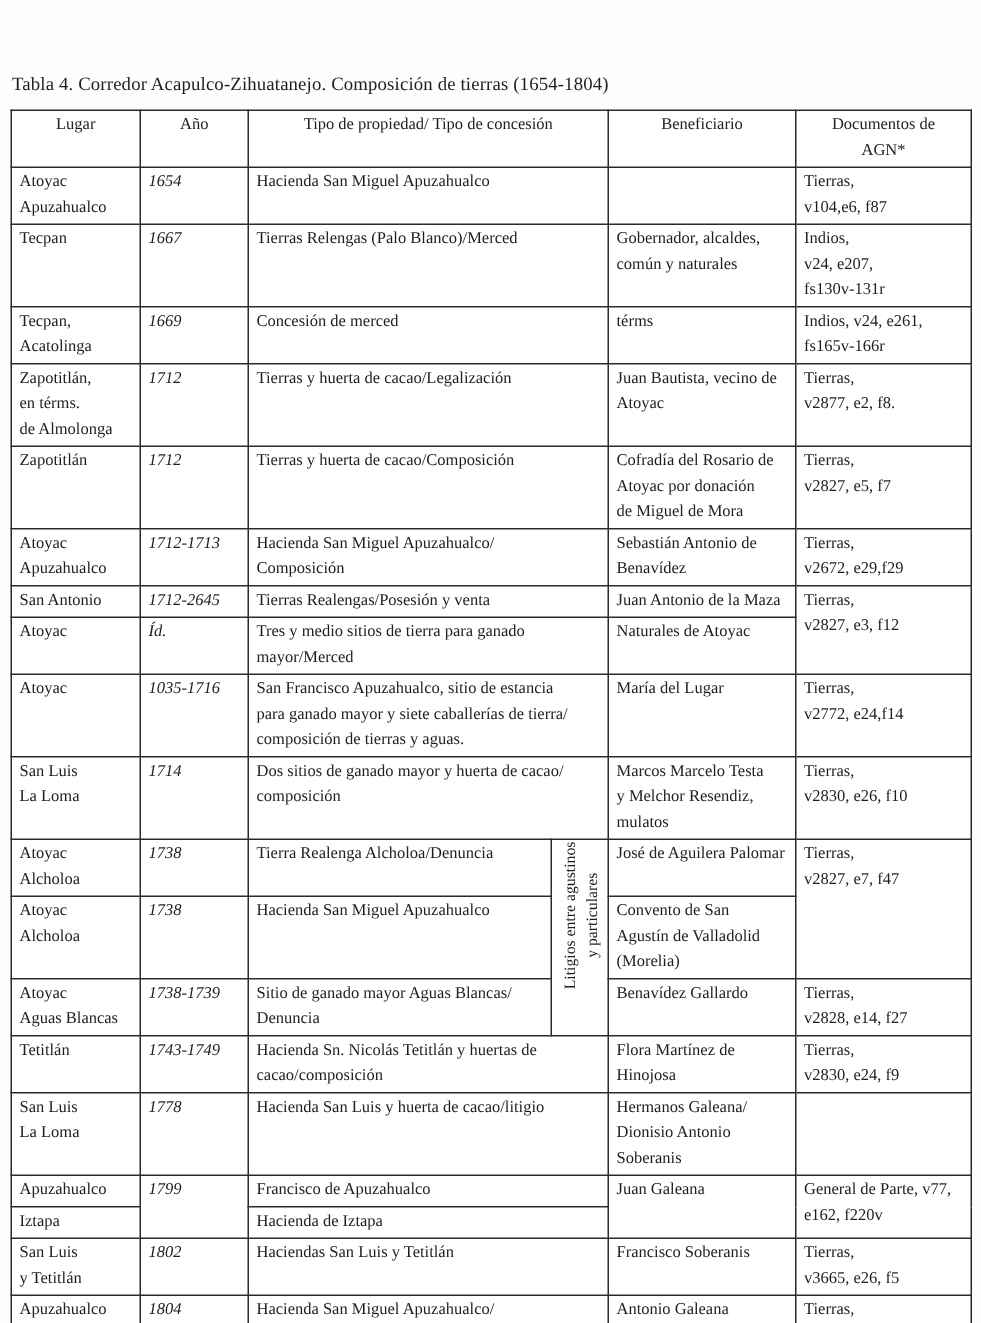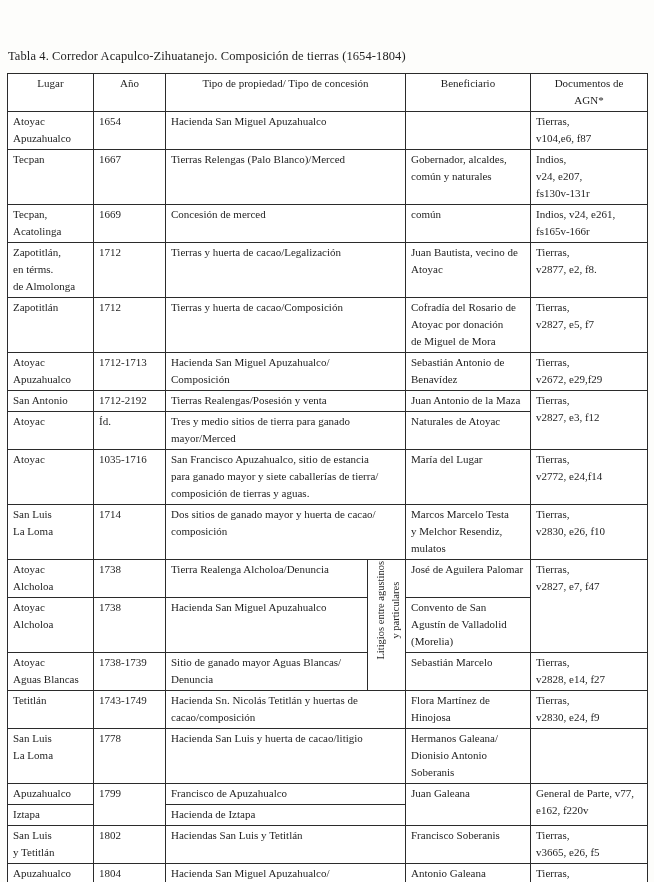--- a/index.html
+++ b/index.html
@@ -28,21 +28,21 @@
     line-height: 17px;
     padding: 1px 3px 2px 5px;
     white-space: pre-line;
     overflow: hidden;
     font-weight: normal;
   }
   table.land th {
     padding: 1px 2px 2px 2px;
     height: 33px;
   }
-  td.col-ano { padding-left: 6px; }
+  td.col-ano { padding-left: 6px; font-style: italic; }
   td.vcell {
     vertical-align: middle;
     text-align: center;
     padding: 2px 0 2px 0;
   }
   .vtext {
     display: inline-block;
     writing-mode: vertical-rl;
     transform: rotate(180deg);
     font-size: 10.5px;
@@ -94,21 +94,21 @@
 común y naturales</td>
           <td class="col-documentos">Indios,
 v24, e207,
 fs130v-131r</td>
         </tr>
         <tr>
           <td class="col-lugar">Tecpan,
 Acatolinga</td>
           <td class="col-ano">1669</td>
           <td colspan="2" class="col-tipo">Concesión de merced</td>
-          <td class="col-beneficiario">común</td>
+          <td class="col-beneficiario">térms</td>
           <td class="col-documentos">Indios, v24, e261,
 fs165v-166r</td>
         </tr>
         <tr>
           <td class="col-lugar">Zapotitlán,
 en térms.
 de Almolonga</td>
           <td class="col-ano">1712</td>
           <td colspan="2" class="col-tipo">Tierras y huerta de cacao/Legalización</td>
           <td class="col-beneficiario">Juan Bautista, vecino de
@@ -132,21 +132,21 @@
           <td class="col-ano">1712-1713</td>
           <td colspan="2" class="col-tipo">Hacienda San Miguel Apuzahualco/
 Composición</td>
           <td class="col-beneficiario">Sebastián Antonio de
 Benavídez</td>
           <td class="col-documentos">Tierras,
 v2672, e29,f29</td>
         </tr>
         <tr>
           <td class="col-lugar">San Antonio</td>
-          <td class="col-ano">1712-2192</td>
+          <td class="col-ano">1712-2645</td>
           <td colspan="2" class="col-tipo">Tierras Realengas/Posesión y venta</td>
           <td class="col-beneficiario">Juan Antonio de la Maza</td>
           <td rowspan="2" class="col-documentos">Tierras,
 v2827, e3, f12</td>
         </tr>
         <tr>
           <td class="col-lugar">Atoyac</td>
           <td class="col-ano">Íd.</td>
           <td colspan="2" class="col-tipo">Tres y medio sitios de tierra para ganado
 mayor/Merced</td>
@@ -193,21 +193,21 @@
           <td class="col-beneficiario">Convento de San
 Agustín de Valladolid
 (Morelia)</td>
         </tr>
         <tr>
           <td class="col-lugar">Atoyac
 Aguas Blancas</td>
           <td class="col-ano">1738-1739</td>
           <td class="col-tipo">Sitio de ganado mayor Aguas Blancas/
 Denuncia</td>
-          <td class="col-beneficiario">Sebastián Marcelo</td>
+          <td class="col-beneficiario">Benavídez Gallardo</td>
           <td class="col-documentos">Tierras,
 v2828, e14, f27</td>
         </tr>
         <tr>
           <td class="col-lugar">Tetitlán</td>
           <td class="col-ano">1743-1749</td>
           <td colspan="2" class="col-tipo">Hacienda Sn. Nicolás Tetitlán y huertas de
 cacao/composición</td>
           <td class="col-beneficiario">Flora Martínez de
 Hinojosa</td>

